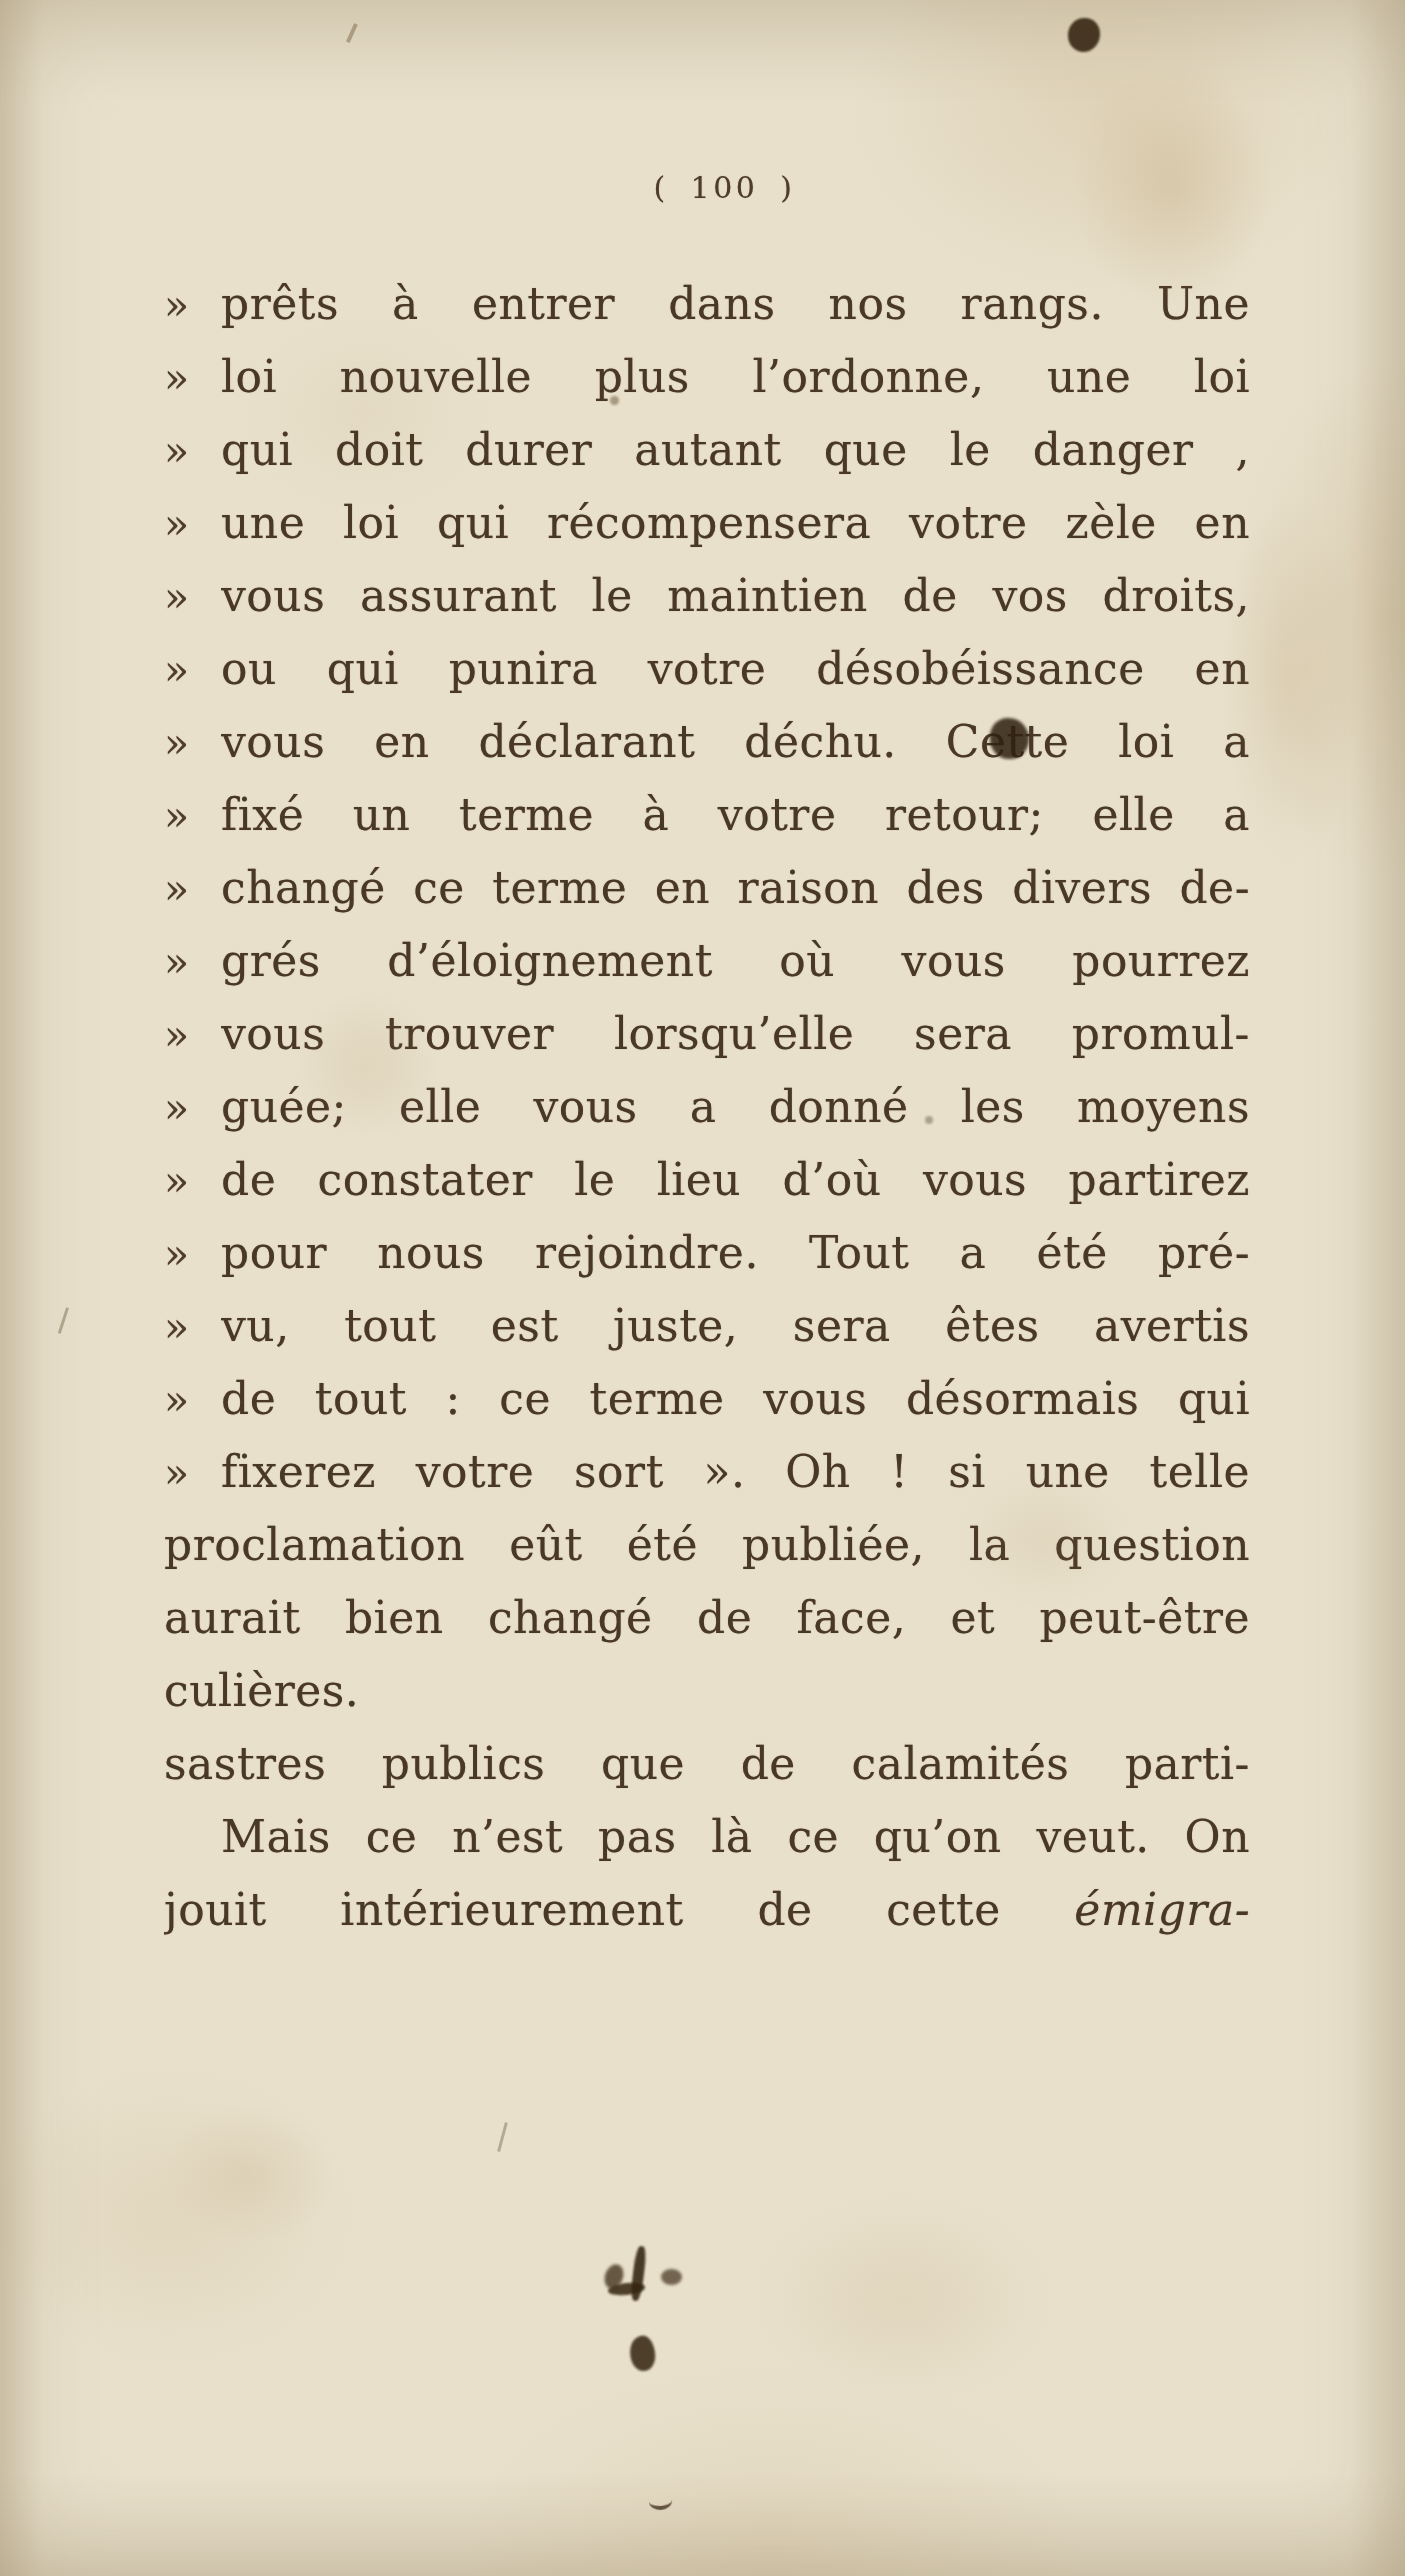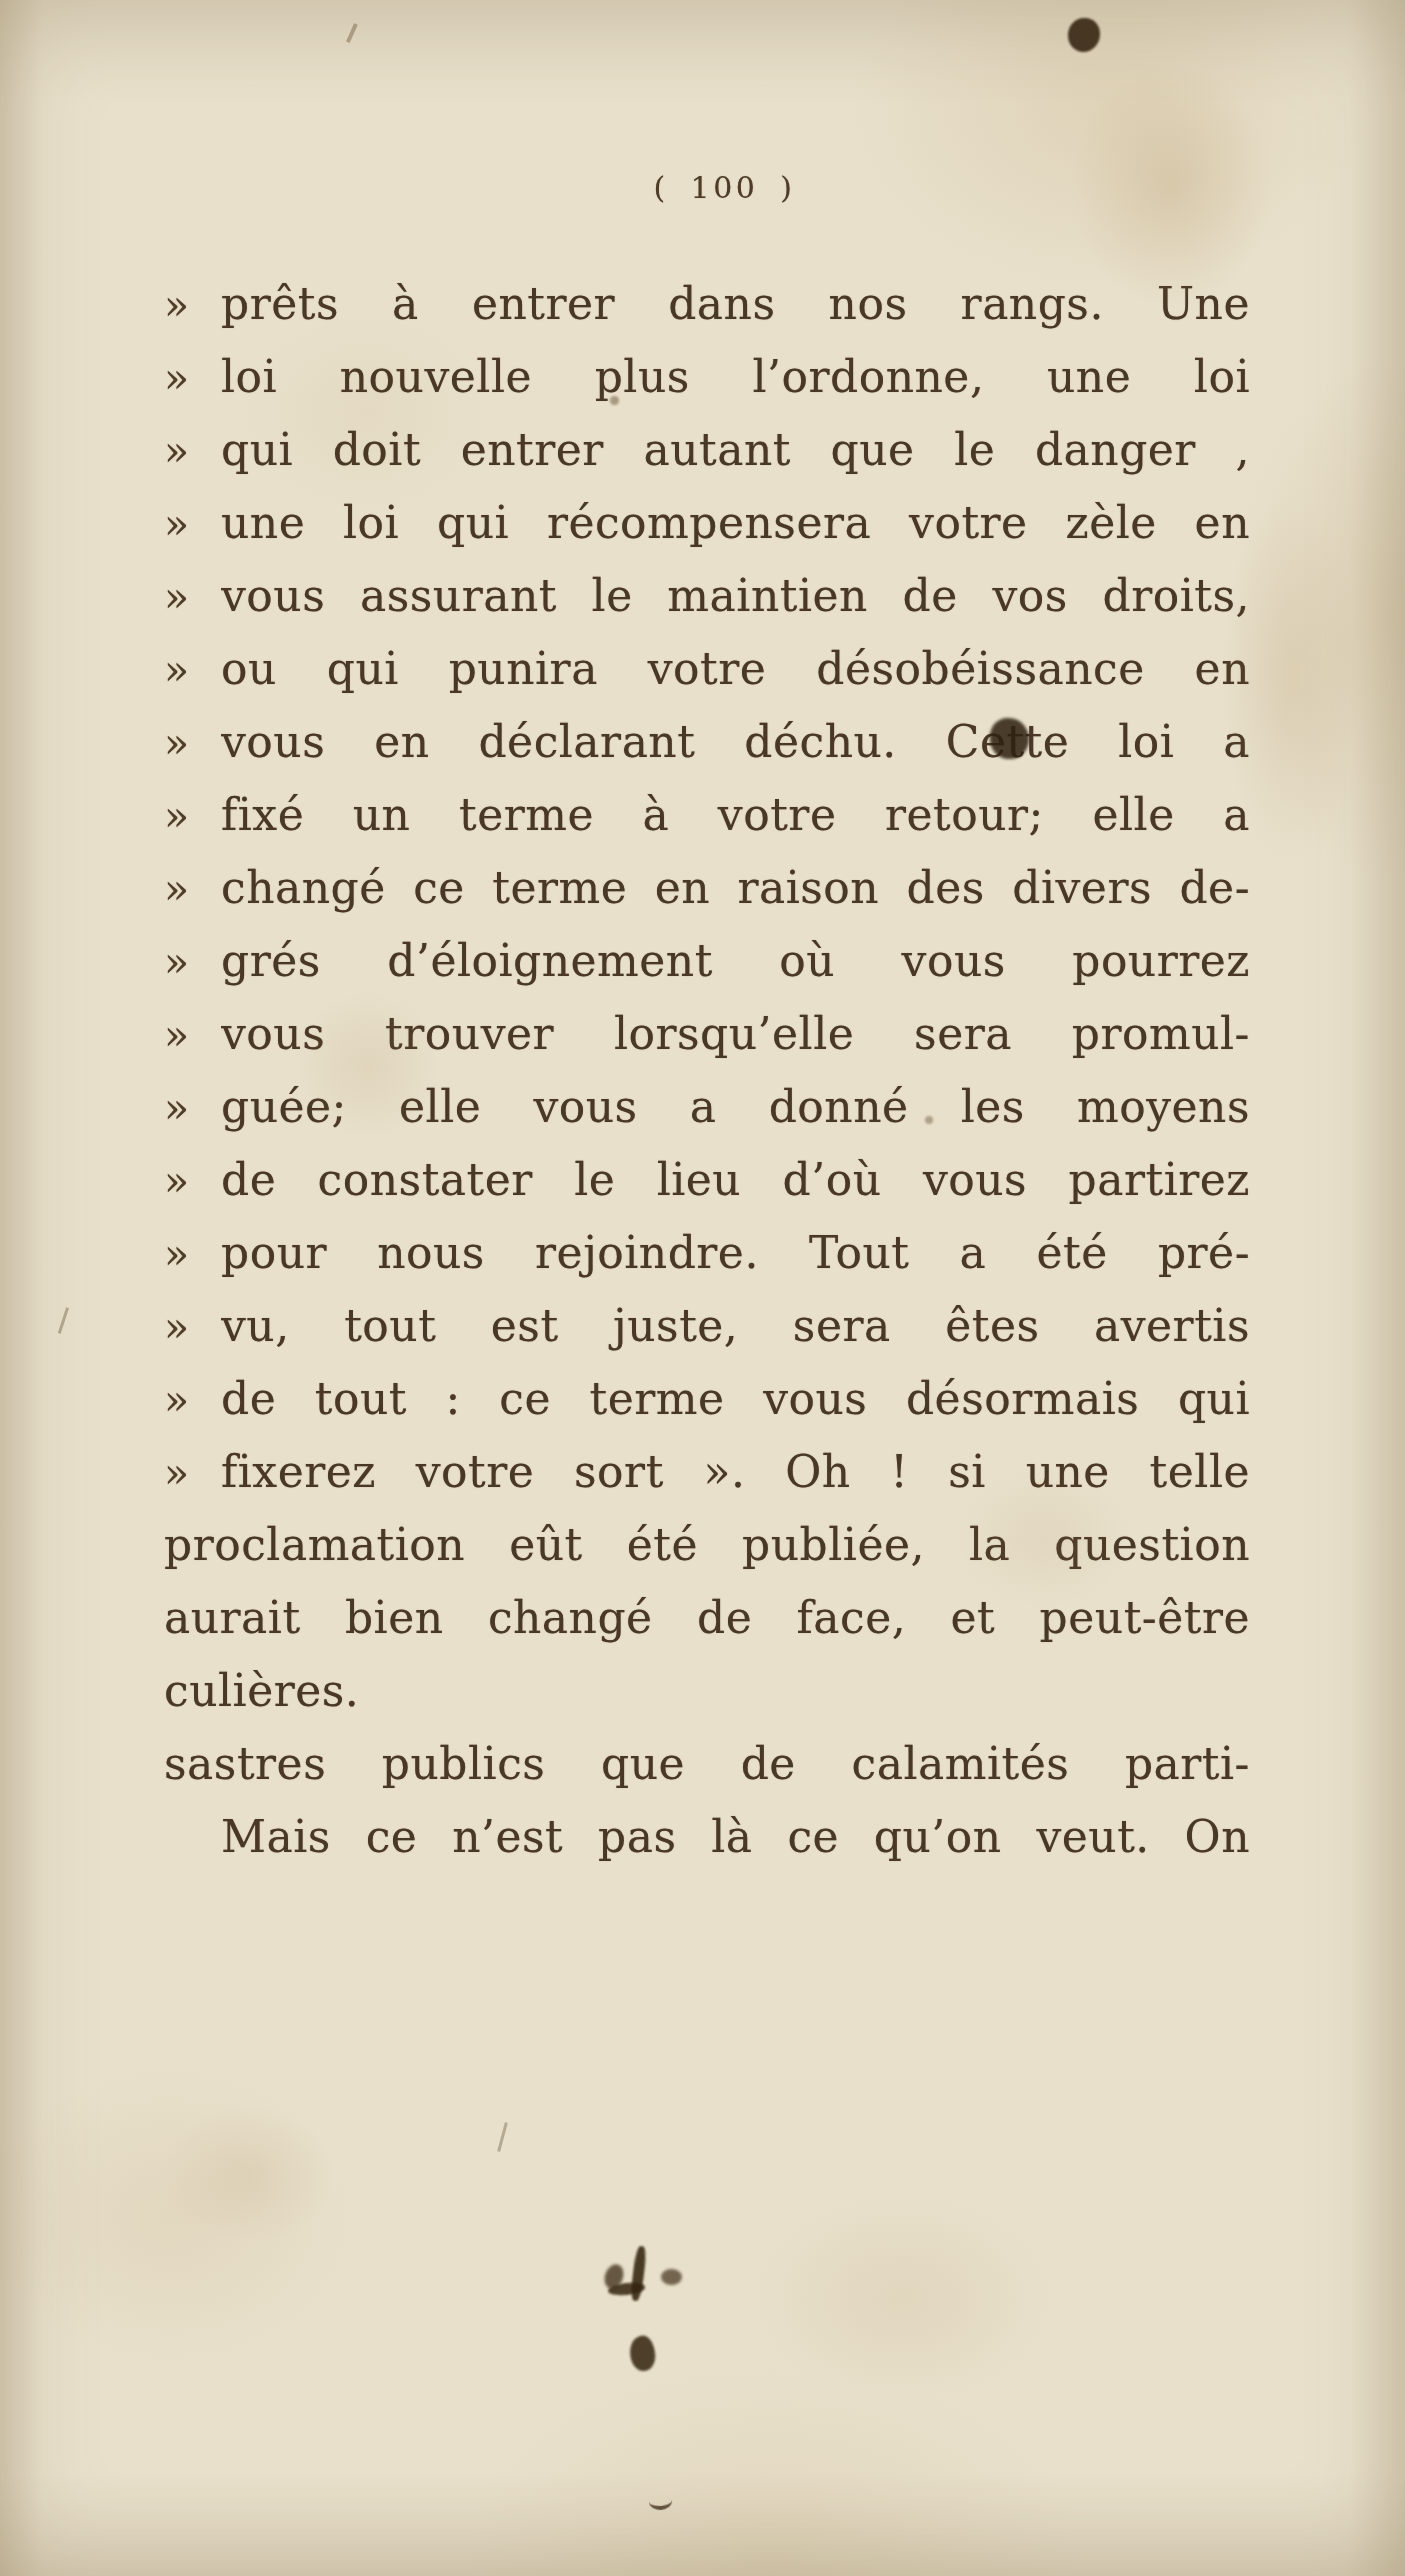--- a/index.html
+++ b/index.html
@@ -186,21 +186,21 @@
     <div class="line q">
       <span class="g">»</span>
       <span class="t">prêts à entrer dans nos rangs. Une</span>
     </div>
     <div class="line q">
       <span class="g">»</span>
       <span class="t">loi nouvelle plus l’ordonne, une loi</span>
     </div>
     <div class="line q">
       <span class="g">»</span>
-      <span class="t">qui doit entrer autant que le danger ,</span>
+      <span class="t">qui doit durer autant que le danger ,</span>
     </div>
     <div class="line q">
       <span class="g">»</span>
       <span class="t">une loi qui récompensera votre zèle en</span>
     </div>
     <div class="line q">
       <span class="g">»</span>
       <span class="t">vous assurant le maintien de vos droits,</span>
     </div>
     <div class="line q">
@@ -262,20 +262,23 @@
       <span class="t">culières.</span>
     </div>
     <div class="line nq">
       <span class="t">sastres publics que de calamités parti-</span>
     </div>
 
     <div class="line nq indent">
       <span class="t">Mais ce n’est pas là ce qu’on veut. On</span>
     </div>
 
+    <div class="line nq">
+      <span class="t"><span>jouit intérieurement de cette </span><span class="it">émigra-</span></span>
+    </div>
 
   </div>
 
   <div class="mark dot-top-right"></div>
   <div class="mark cette-blot"></div>
   <div class="mark blot4-stem"></div>
   <div class="mark blot4-bar"></div>
   <div class="mark blot4-hook"></div>
   <div class="mark blot4-side"></div>
   <div class="mark blot-below"></div>

